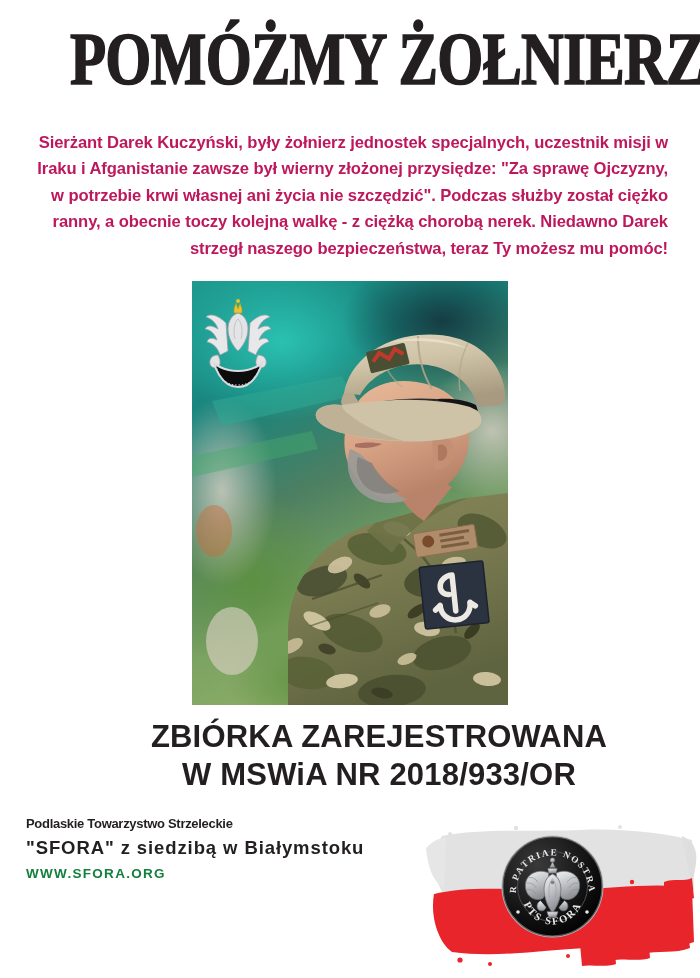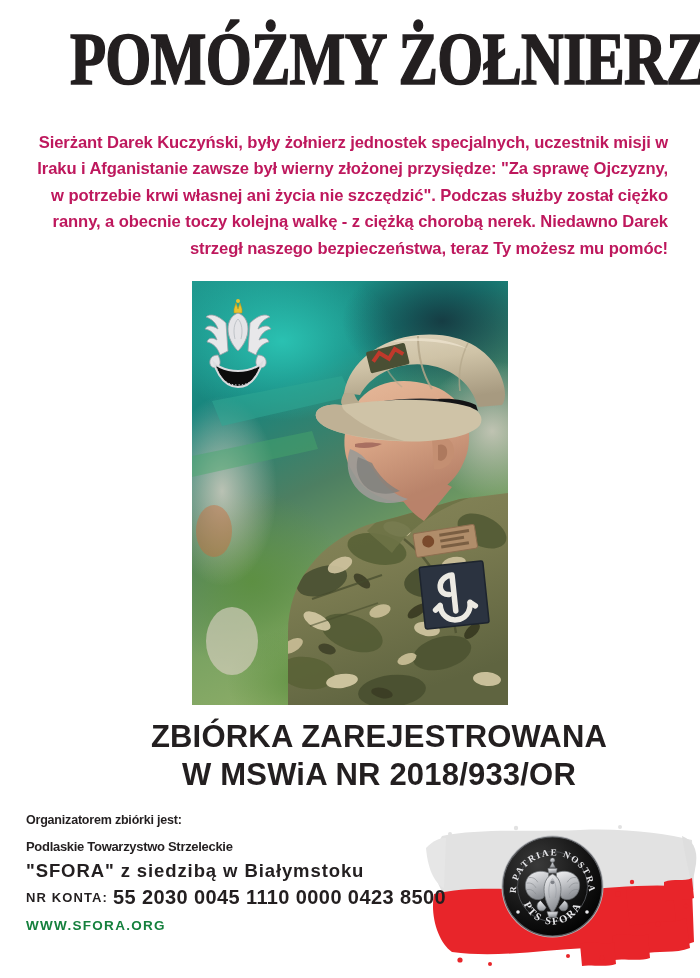--- a/index.html
+++ b/index.html
@@ -402,22 +402,18 @@
         <circle cx="0" cy="-4" r="2" fill="#7e8187"></circle>
 
         <path d="M-13,16 C-17,18 -18,23 -15,26 C-12,28 -8,27 -7,23
                  M13,16 C17,18 18,23 15,26 C12,28 8,27 7,23" fill="url(#metalG)" stroke="#6f7276" stroke-width="0.8"></path>
         <path d="M-6,28 L6,28 L4,34 L-4,34 Z" fill="url(#metalG)" stroke="#6f7276" stroke-width="0.7"></path>
       </g>
     </svg>
   </div>
 
   <div class="footer">
-    <div class="f-organizer">Organizatorem zbiórki jest:</div>
     <div class="f-org1">Podlaskie Towarzystwo Strzeleckie</div>
     <div class="f-org2">"SFORA" z siedzibą w Białymstoku</div>
-    <div class="f-acct">
-      <span class="lbl">NR KONTA:</span><span class="num">55 2030 0045 1110 0000 0423 8500</span>
-    </div>
     <div class="f-www">WWW.SFORA.ORG</div>
   </div>
 
 </div>
 
 </body></html>

